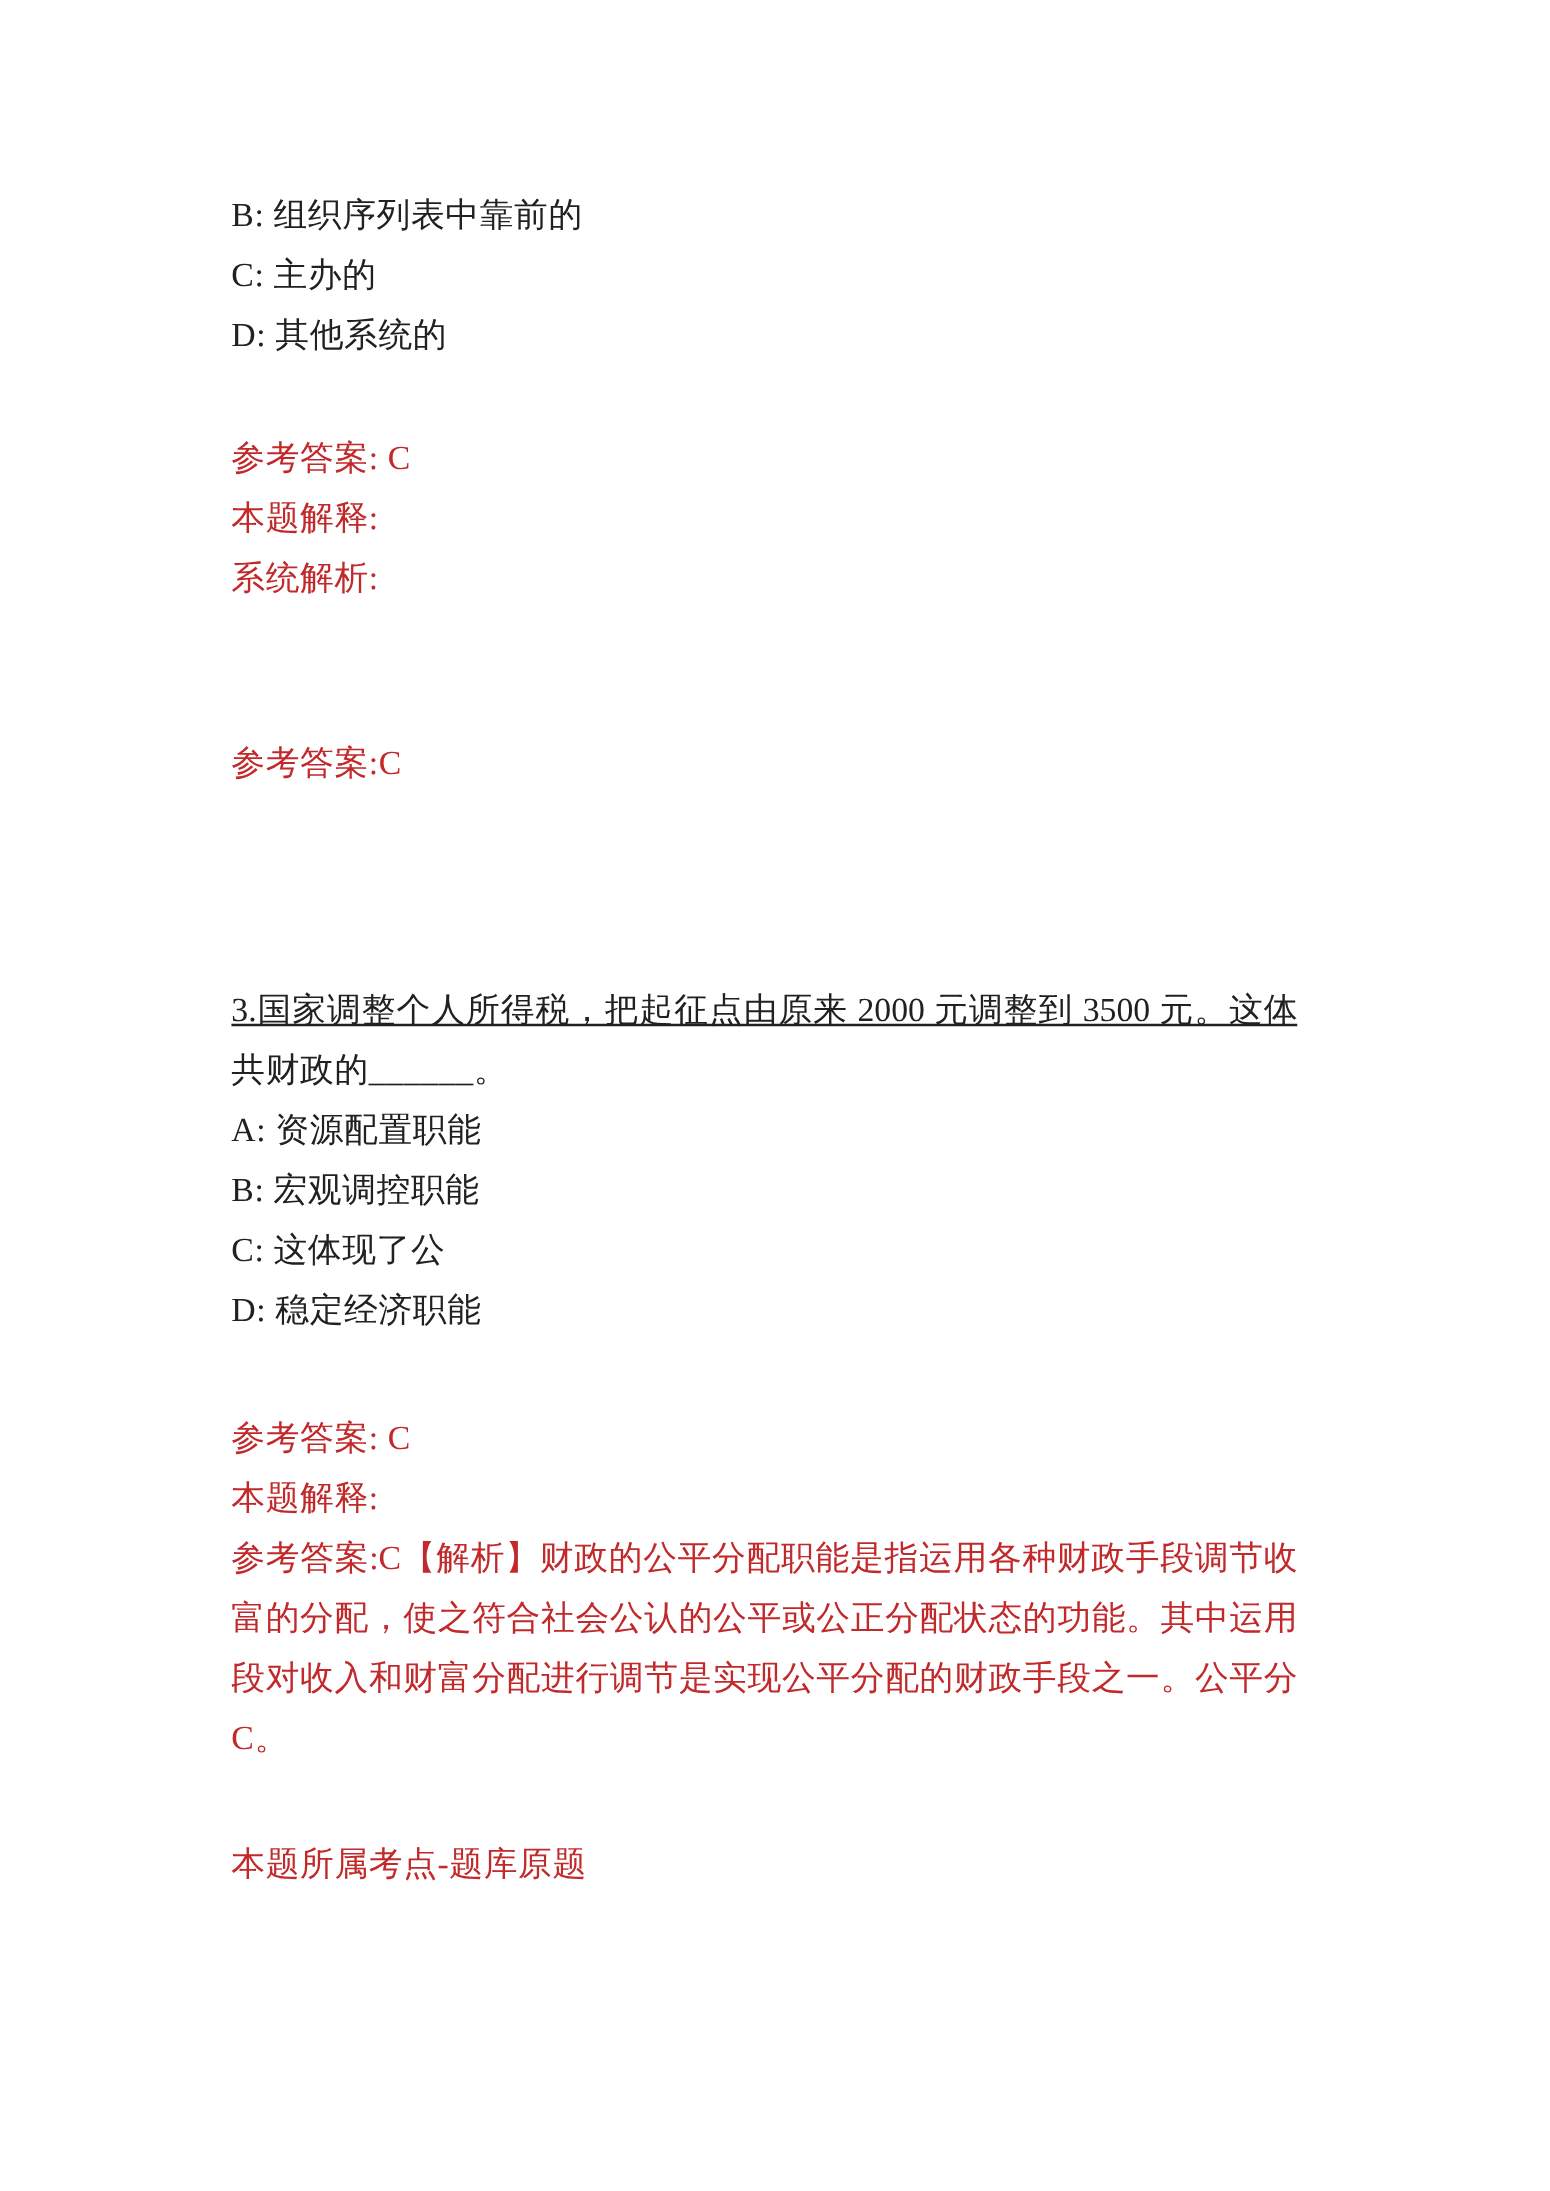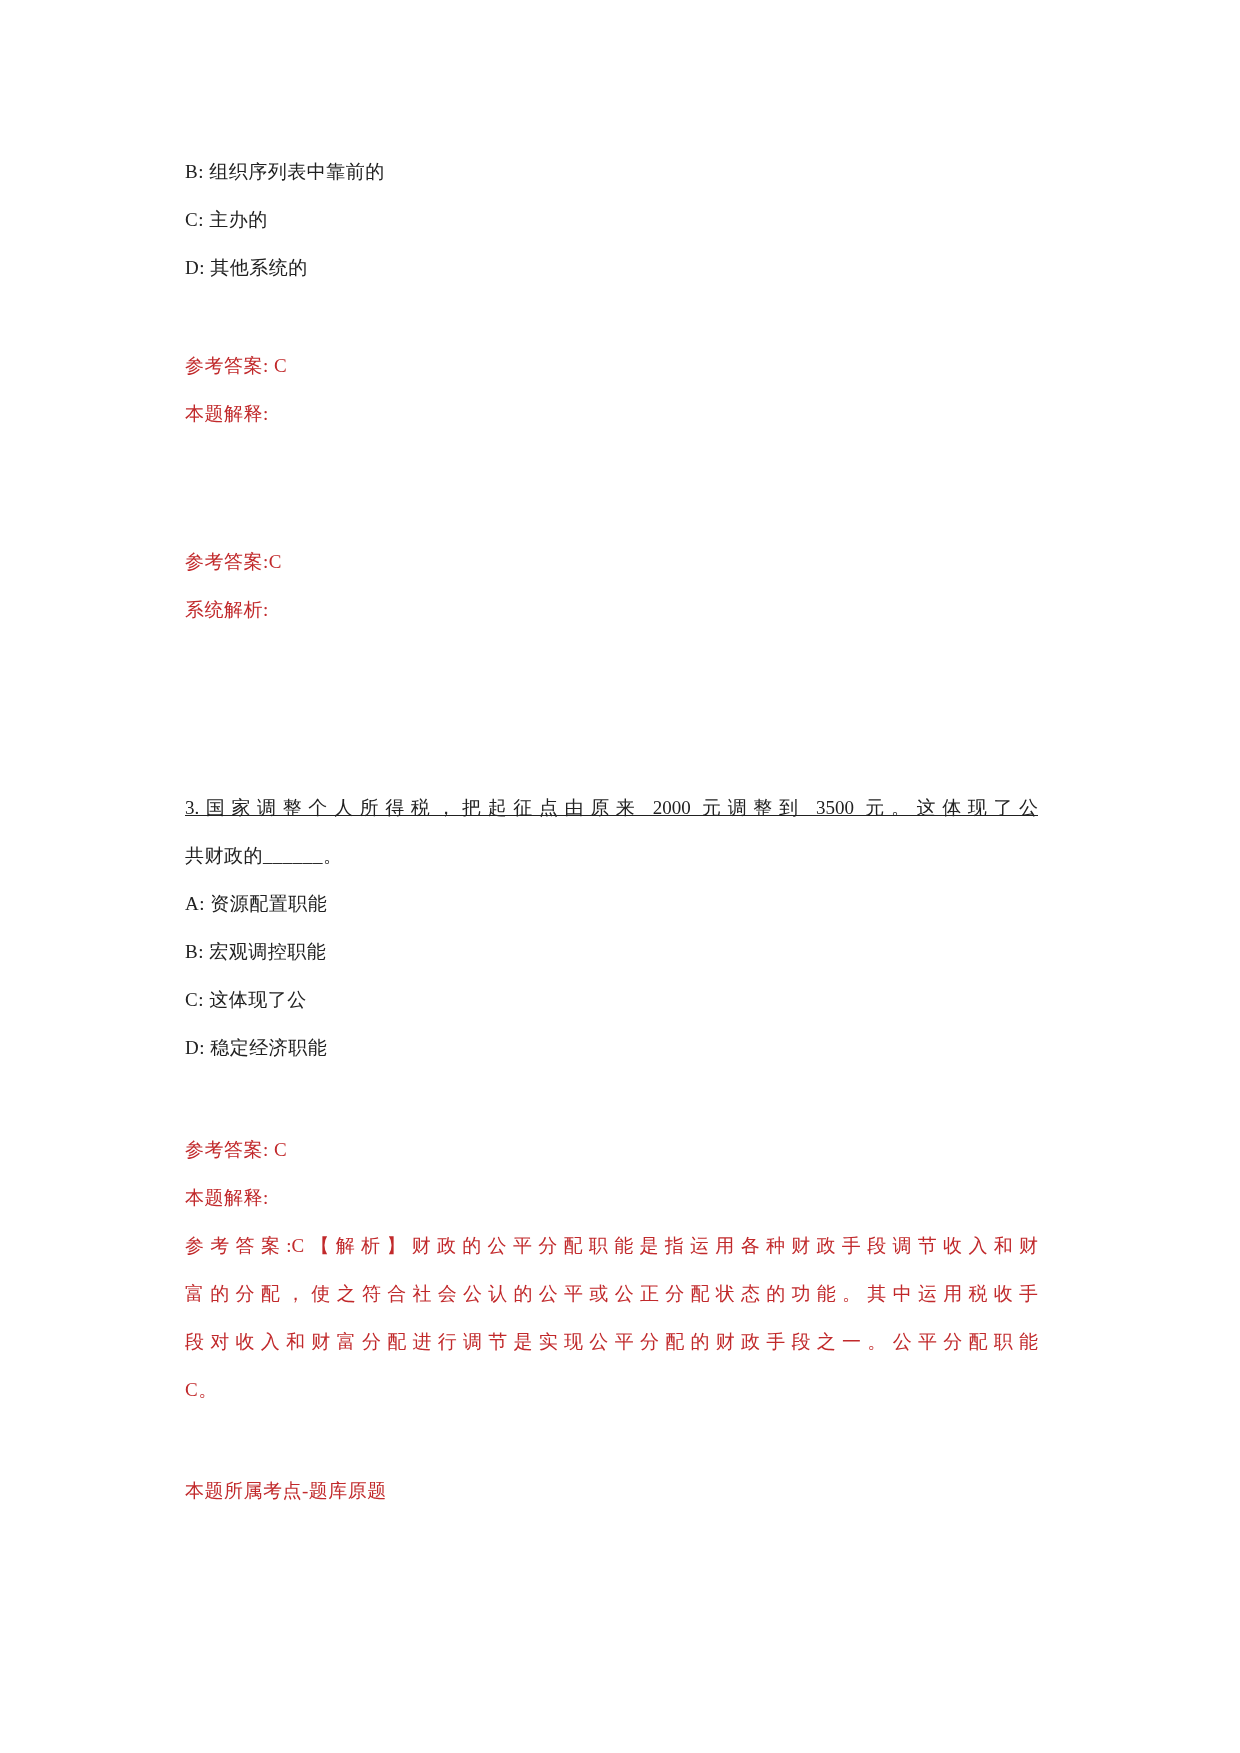--- a/index.html
+++ b/index.html
@@ -14,21 +14,21 @@
     background: #ffffff;
     box-sizing: border-box;
     padding: 148px 200px 0 185px;
     overflow: hidden;
     font-family: "Liberation Serif", "DejaVu Serif", serif;
     color: #212121;
   }
   .line {
     height: 48px;
     line-height: 48px;
-    font-size: 19px;
+    font-size: 27px;
     white-space: nowrap;
     letter-spacing: 0.5px;
   }
   .red {
     color: #c1292b;
   }
   
   .just {
     white-space: normal;
     width: 853px;
@@ -48,22 +48,22 @@
 
 <div class="page">
 
   <div class="line">B: 组织序列表中靠前的</div>
   <div class="line">C: 主办的</div>
   <div class="line">D: 其他系统的</div>
 
   <div class="line red gap-50">参考答案: C</div>
   <div class="line red">本题解释:</div>
 
+  <div class="line red">系统解析:</div>
   <div class="line red gap-100">参考答案:C</div>
-  <div class="line red">系统解析:</div>
 
   <div class="line just gap-150">3.国家调整个人所得税，把起征点由原来 2000 元调整到 3500 元。这体现了公</div>
   <div class="line">共财政的______。</div>
 
   <div class="line">A: 资源配置职能</div>
   <div class="line">B: 宏观调控职能</div>
   <div class="line">C: 这体现了公</div>
   <div class="line">D: 稳定经济职能</div>
 
   <div class="line red gap-54">参考答案: C</div>

